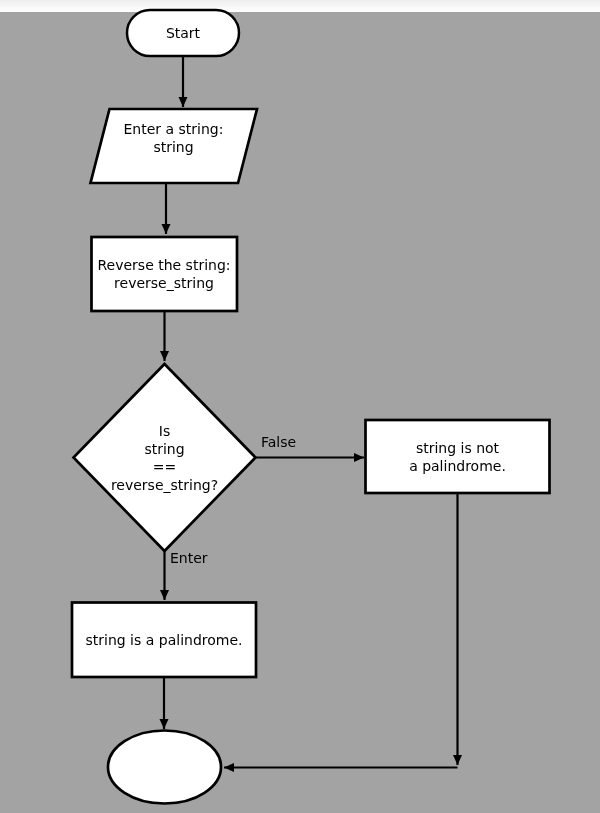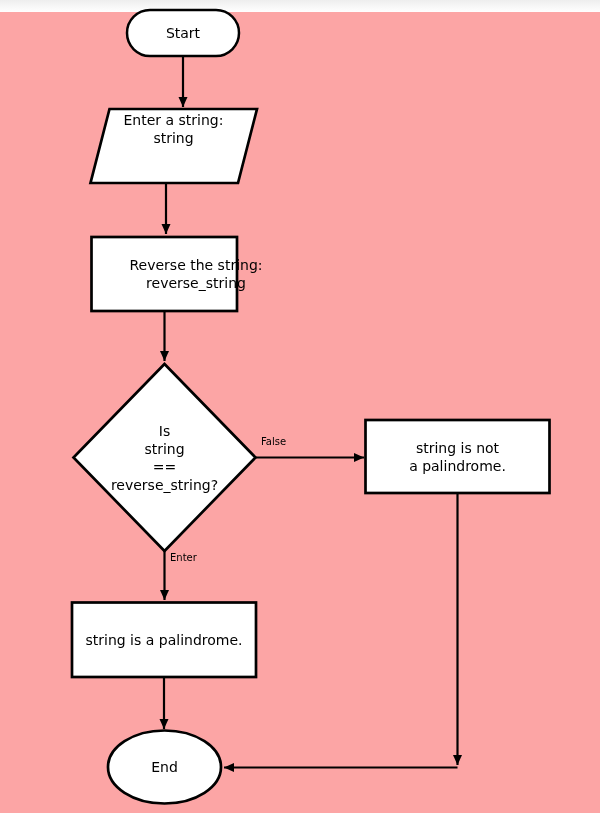--- a/index.html
+++ b/index.html
@@ -44,40 +44,40 @@
     align-items: center;
     justify-content: center;
     text-align: center;
     font-size: 14px;
     line-height: 18px;
     white-space: pre-line;
     color: #000000;
   }
   .edge-label {
     position: absolute;
-    font-size: 10px;
+    font-size: 14px;
     line-height: 18px;
     white-space: nowrap;
     color: #000000;
   }
   
   .lbl-start      { left: 127px; top: 10px;  width: 112px; height: 46px; }
-  .lbl-input      { left: 90px;  top: 101px; width: 167px; height: 56px; }
-  .lbl-process    { left: 91px;  top: 237px; width: 146px; height: 74px; margin-left: 32px; }
+  .lbl-input      { left: 90px;  top: 110px; width: 167px; height: 56px; }
+  .lbl-process    { left: 91px;  top: 237px; width: 146px; height: 74px; }
   .lbl-decision   { left: 73px;  top: 364px; width: 183px; height: 187px; line-height: 18px; }
   .lbl-notpal     { left: 365px; top: 420px; width: 185px; height: 73px; }
   .lbl-pal        { left: 72px;  top: 602px; width: 184px; height: 75px; }
   .lbl-end        { left: 108px; top: 731px; width: 113px; height: 72px; }
   .lbl-false      { left: 261px; top: 433px; }
   .lbl-true       { left: 170px; top: 549px; }
 </style>
 </head>
 <body>
 
-<div class="canvas" style="color: rgb(0, 0, 0); background: #fca5a5;">
+<div class="canvas" style="color: rgb(0, 0, 0); background: #a3a3a3;">
 
   <div class="top-fade"></div>
 
   <svg class="diagram" viewBox="0 0 600 813" xmlns="http://www.w3.org/2000/svg">
     <defs>
       <marker id="arrow" markerUnits="userSpaceOnUse" markerWidth="12" markerHeight="11" refX="10" refY="4.5" orient="auto">
         <path d="M0,0 L10,4.5 L0,9 Z" fill="#000000"></path>
       </marker>
     </defs>
 
@@ -104,18 +104,17 @@
 string</div>
   <div class="node-label lbl-process">Reverse the string:
 reverse_string</div>
   <div class="node-label lbl-decision">Is
 string
 ==
 reverse_string?</div>
   <div class="node-label lbl-pal">string is a palindrome.</div>
   <div class="node-label lbl-notpal">string is not
 a palindrome.</div>
-  <div class="node-label lbl-end">End</div>
 
   <div class="edge-label lbl-false">False</div>
   <div class="edge-label lbl-true">Enter</div>
 
 </div>
 
 </body></html>

